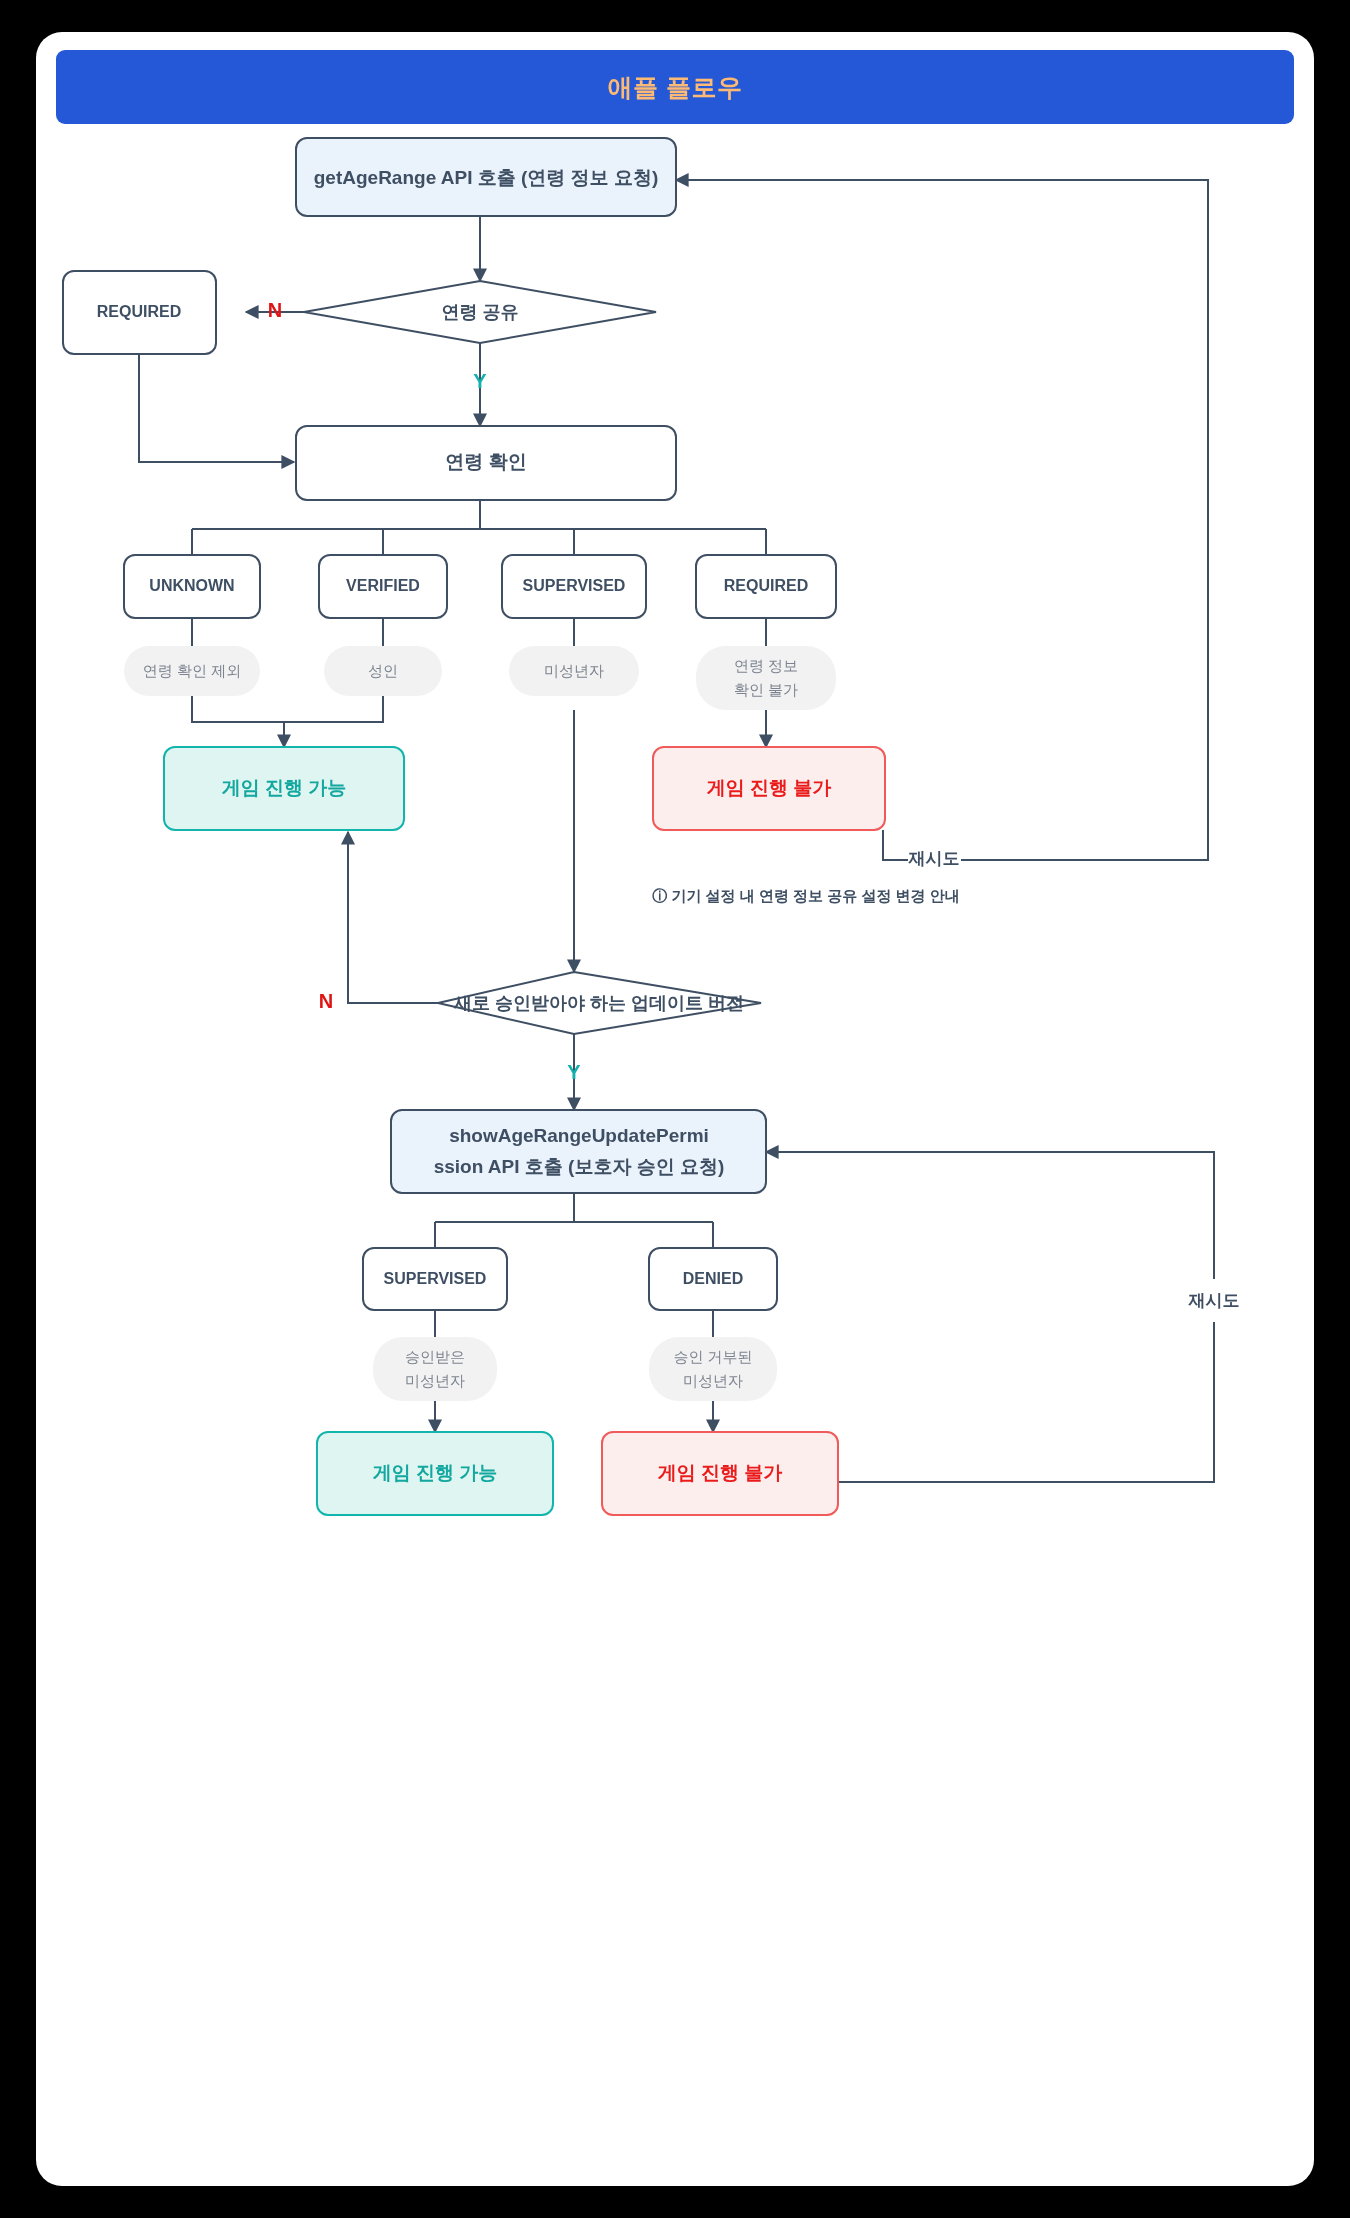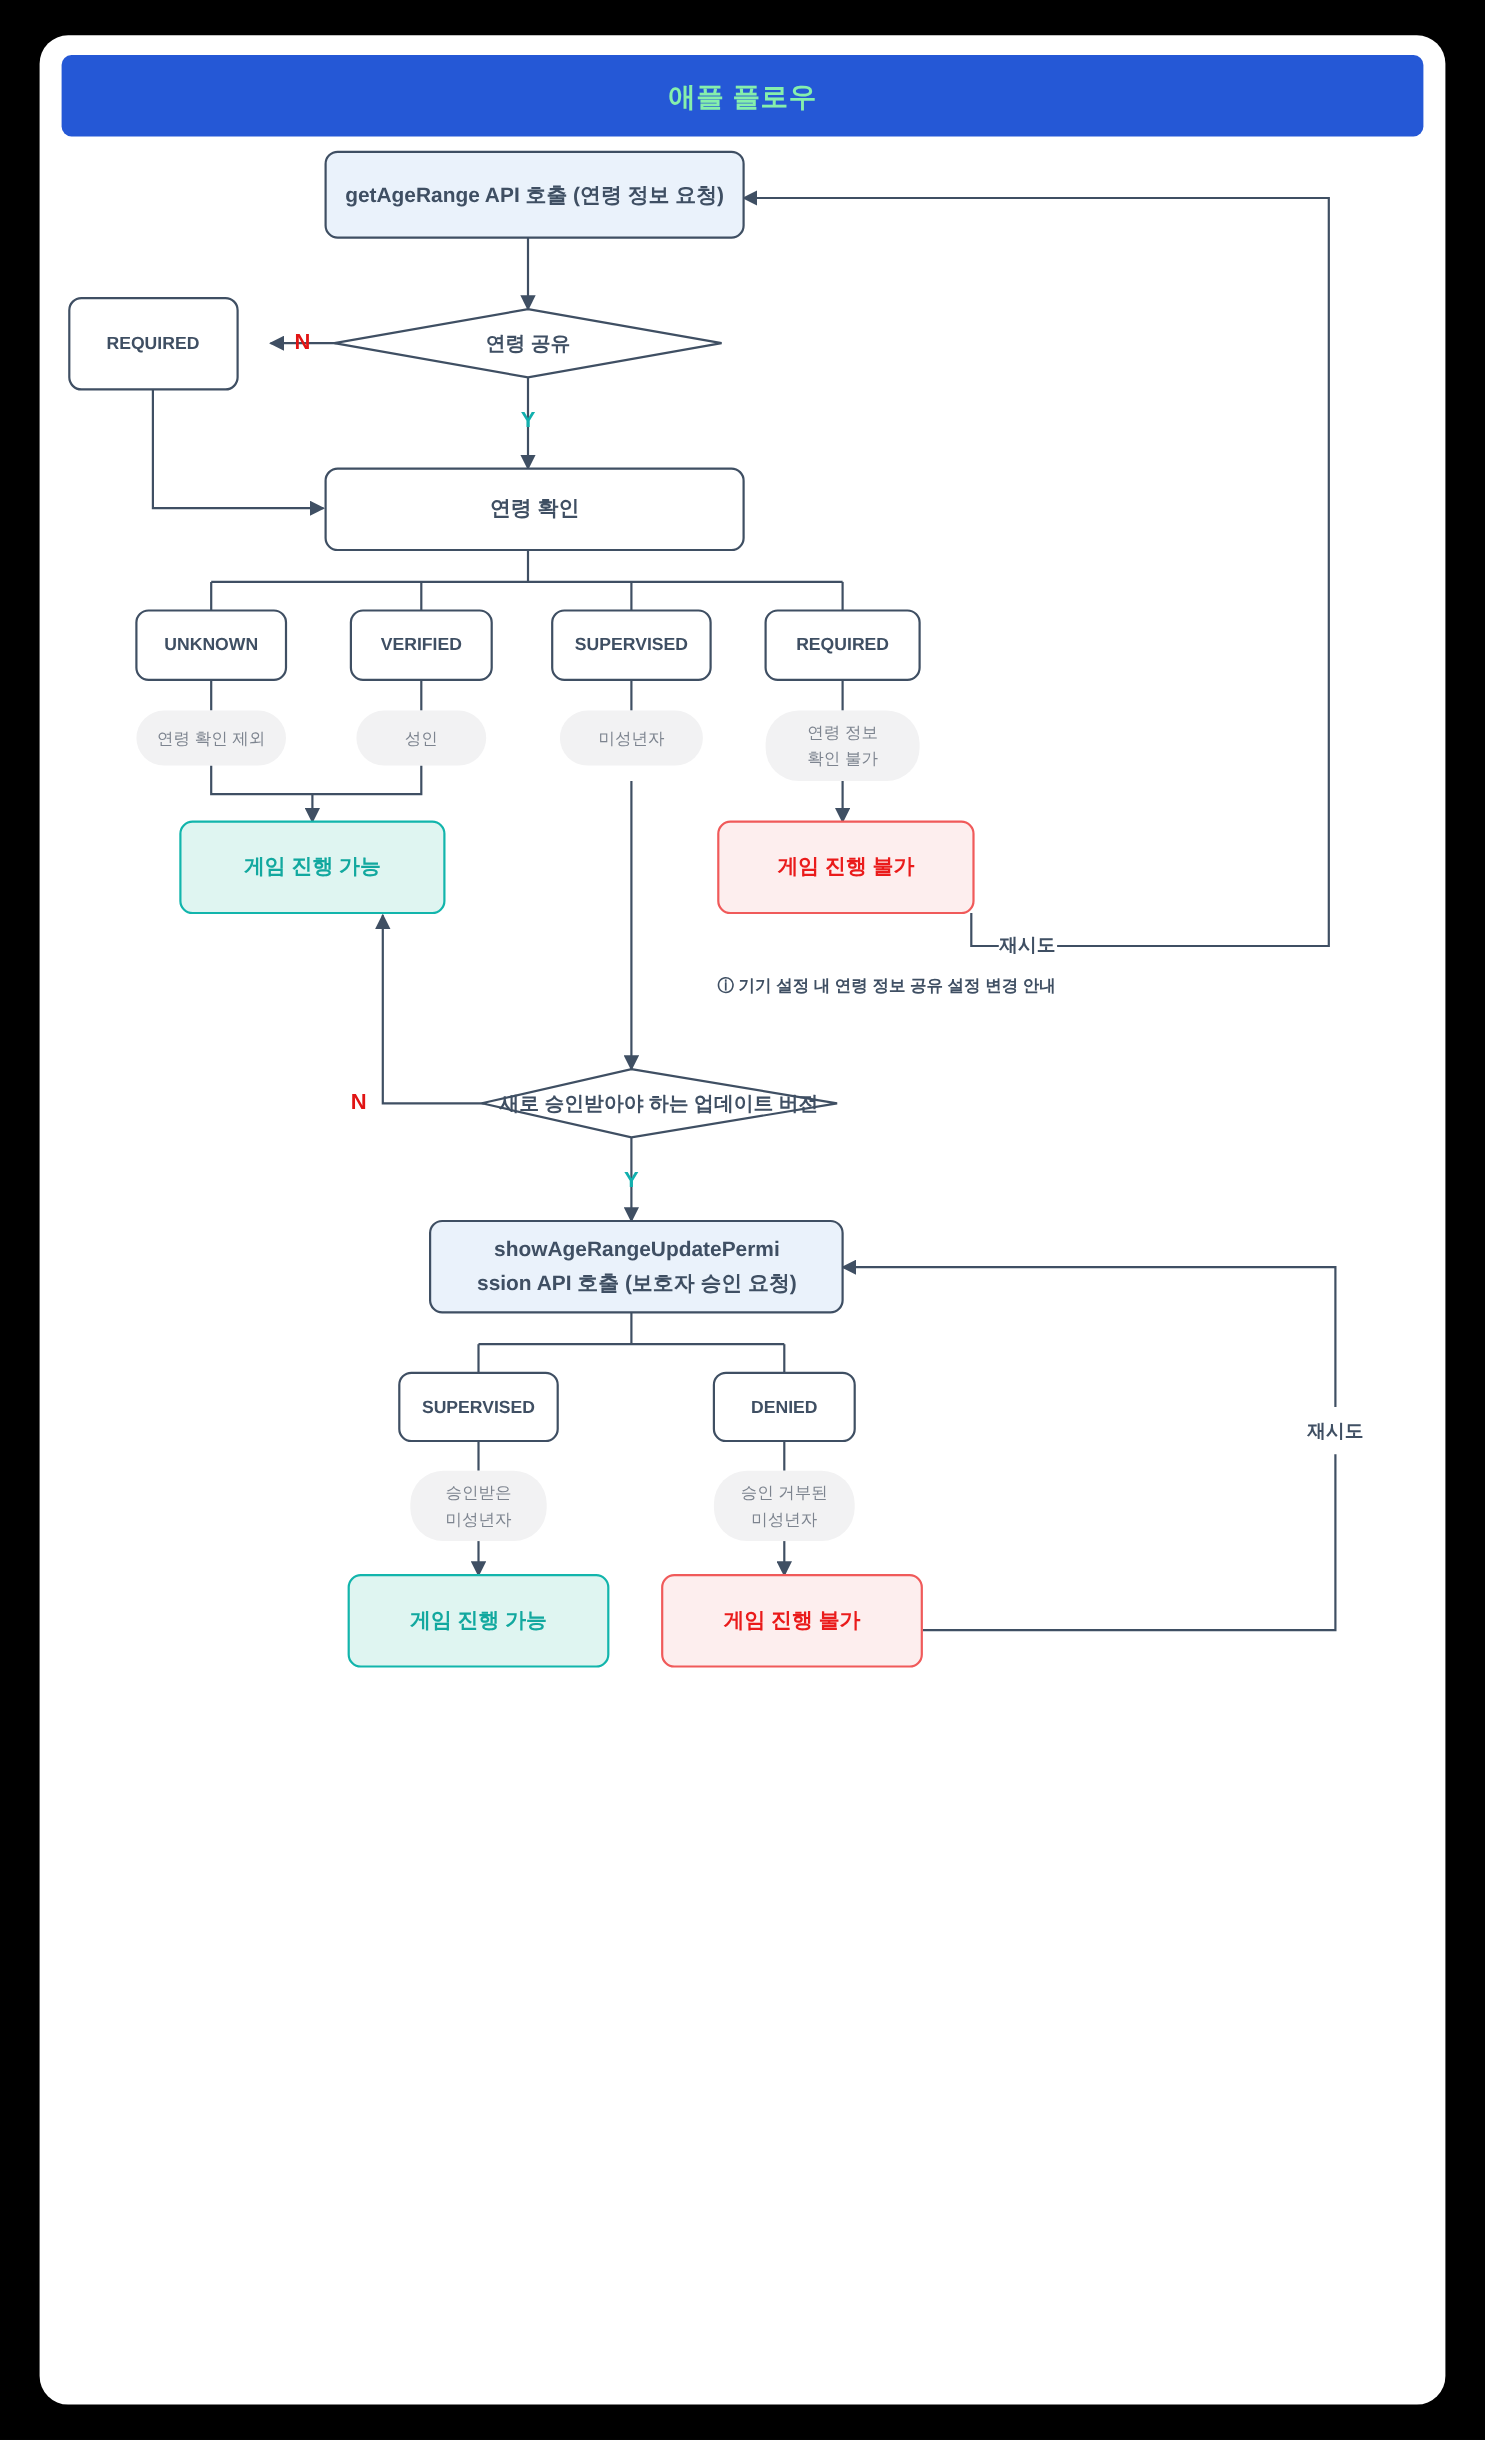--- a/index.html
+++ b/index.html
@@ -32,21 +32,21 @@
     top: 18px;
     width: 1238px;
     height: 74px;
     background: #2558d6;
     border-radius: 9px;
     display: flex;
     align-items: center;
     justify-content: center;
   }
   #header-title {
-    color: #86efac;
+    color: #fdba74;
     font-size: 25px;
     font-weight: bold;
     letter-spacing: 0.5px;
   }
   svg#flow {
     position: absolute;
     left: 0;
     top: 0;
     width: 1278px;
     height: 2154px;

